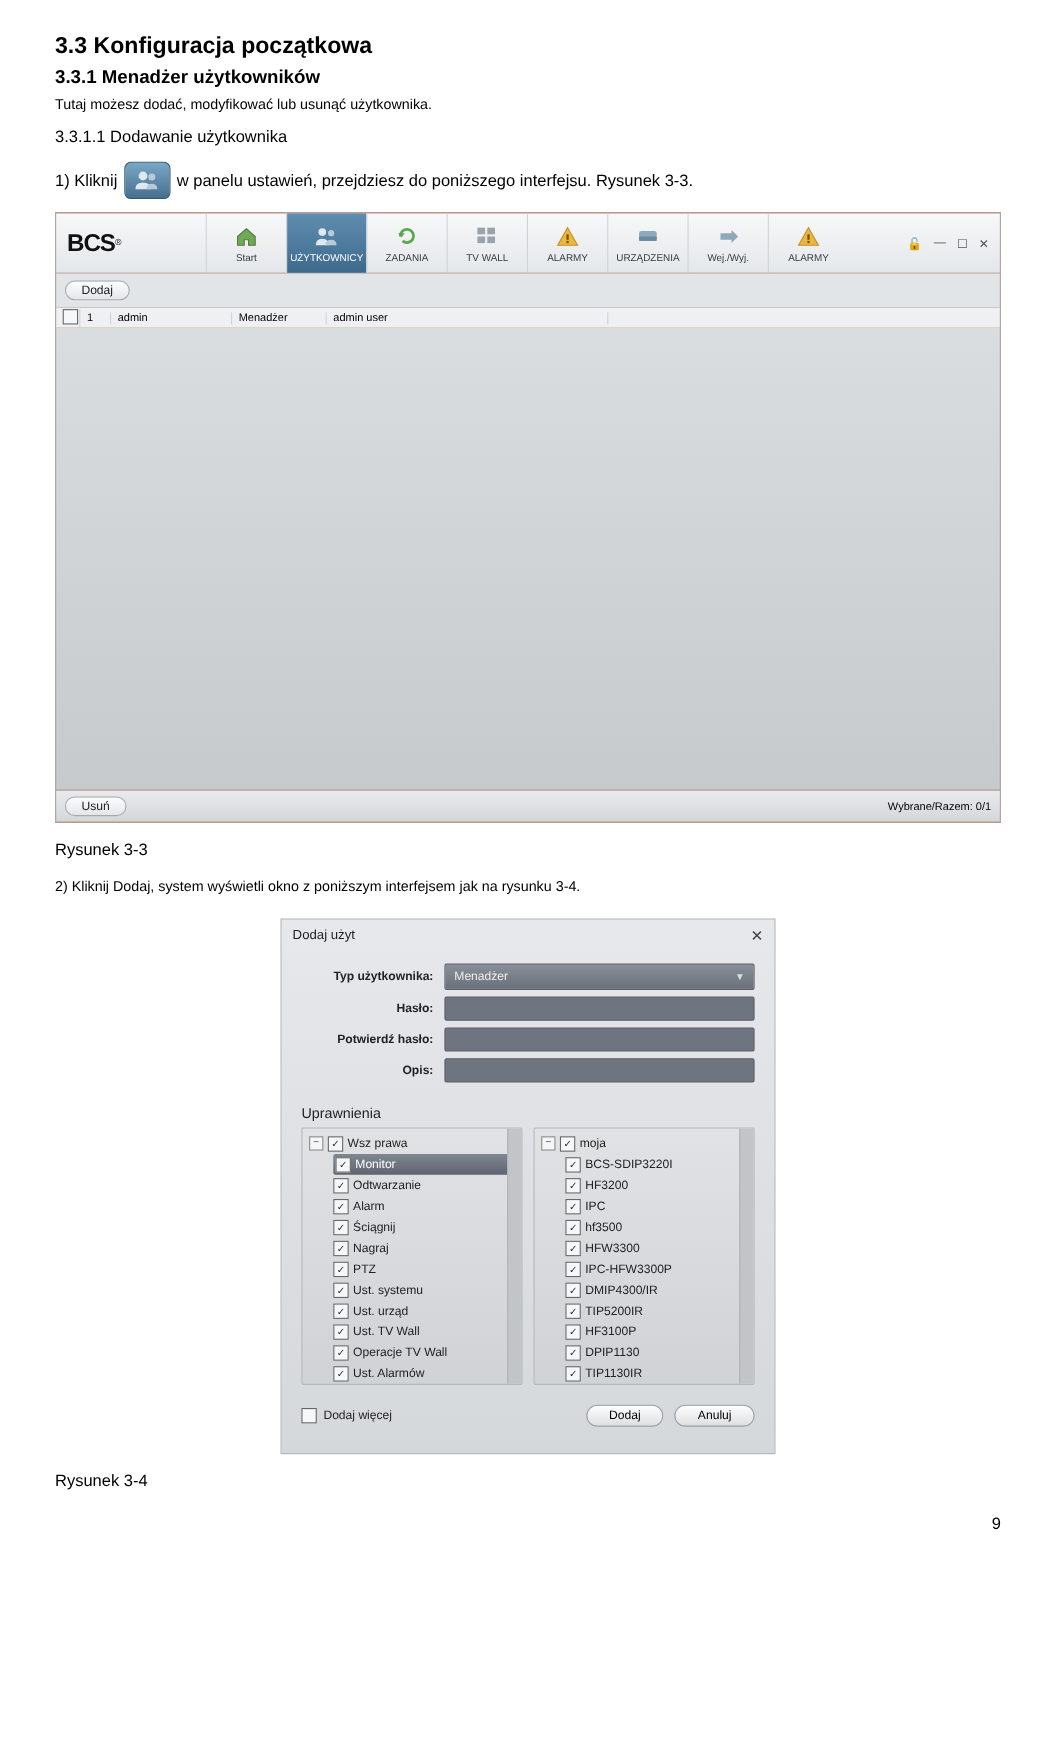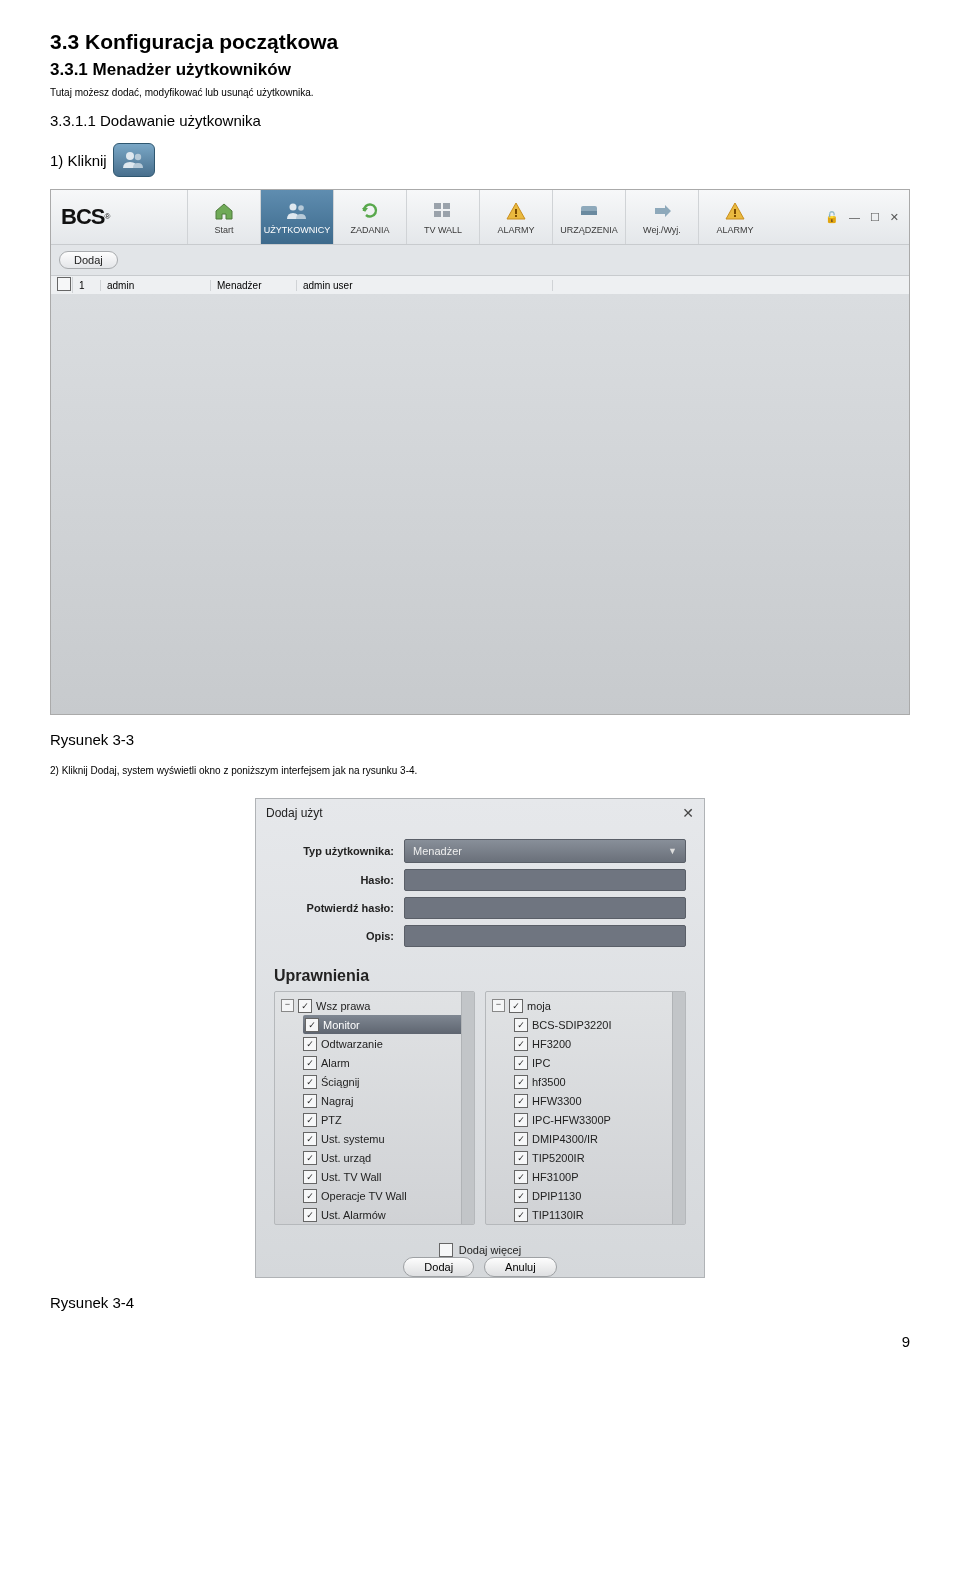--- a/index.html
+++ b/index.html
@@ -14,21 +14,21 @@
     font-size: 21px;
     font-weight: bold;
     margin: 0 0 6px 0;
   }
   h3 {
     font-size: 17px;
     font-weight: bold;
     margin: 2px 0 6px 0;
   }
   p {
-    font-size: 10px;
+    font-size: 13px;
     margin: 4px 0 10px 0;
     line-height: 1.4;
   }
   .subheading {
     font-size: 15px;
     margin: 6px 0 12px 0;
   }
   .step {
     display: flex;
     align-items: center;
@@ -234,23 +234,23 @@
     border-radius: 2px;
     display: flex;
     align-items: center;
     justify-content: space-between;
     padding: 0 8px;
     color: #eee;
   }
   .fselect .arrow { font-size: 9px; color: #ddd; }
 
   .perm-title {
-    font-weight: bold;
+    font-weight: normal;
     padding: 12px 36px 6px 18px;
-    font-size: 16px;
+    font-size: 13px;
   }
   .perm-area {
     display: flex;
     gap: 10px;
     padding: 0 18px 10px 18px;
   }
   .perm-col {
     flex: 1;
     background: linear-gradient(#e0e2e4, #d0d2d5);
     border: 1px solid #b5b8bb;
@@ -299,22 +299,21 @@
     display: inline-flex;
     align-items: center;
     justify-content: center;
     font-size: 9px;
     color: #2a2a2a;
   }
   .dlg-bottom {
     display: flex;
     align-items: center;
     justify-content: space-between;
-    padding: 8px 18px 0 18px;
-    flex-direction: column;
+    padding: 8px 18px 24px 18px;
   }
   .dlg-btns {
     display: flex;
     gap: 10px;
   }
   .dbtn {
     background: linear-gradient(#fdfdfd, #dedfe1);
     border: 1px solid #9ea1a4;
     border-radius: 11px;
     padding: 3px 20px;
@@ -338,20 +337,21 @@
 <div class="step">
   <span>1)   Kliknij</span>
   <span class="users-icon">
     <svg viewBox="0 0 26 20">
       <circle cx="9" cy="6" r="4" fill="#dfe8ef"></circle>
       <path d="M2 18 Q2 12 9 12 Q16 12 16 18 Z" fill="#dfe8ef"></path>
       <circle cx="17" cy="7" r="3.2" fill="#b7cad8"></circle>
       <path d="M12 18 Q12 13 17 13 Q22 13 22 18 Z" fill="#b7cad8"></path>
     </svg>
   </span>
+  <span> w panelu ustawień, przejdziesz do poniższego interfejsu. Rysunek 3-3.</span>
 </div>
 
 <div class="win1">
   <div class="win1-top">
     <div class="logo">
       <span class="logo-big"><span>BCS</span><span class="logo-r">®</span></span>
     </div>
     <div class="nav-item">
       <div class="nav-ico">
         <svg width="22" height="20" viewBox="0 0 22 20">
@@ -445,20 +445,24 @@
   <div class="listrow">
     <div class="c-chk"><span class="chk"></span></div>
     <div class="c-nr">1</div>
     <div class="c-nam">admin</div>
     <div class="c-typ">Menadżer</div>
     <div class="c-mem">admin user</div>
     <div class="c-op"></div>
   </div>
   <div class="listbody"></div>
 
+  <div class="footer1">
+    <button class="btn">Usuń</button>
+    <span>Wybrane/Razem: 0/1</span>
+  </div>
 </div>
 
 <p class="fig-caption">Rysunek 3-3</p>
 
 <p>2)   Kliknij Dodaj, system wyświetli okno z poniższym interfejsem jak na rysunku 3-4.</p>
 
 <div class="dlg">
   <div class="dlg-title">
     <span>Dodaj użyt</span>
     <span class="dlg-close">✕</span>

